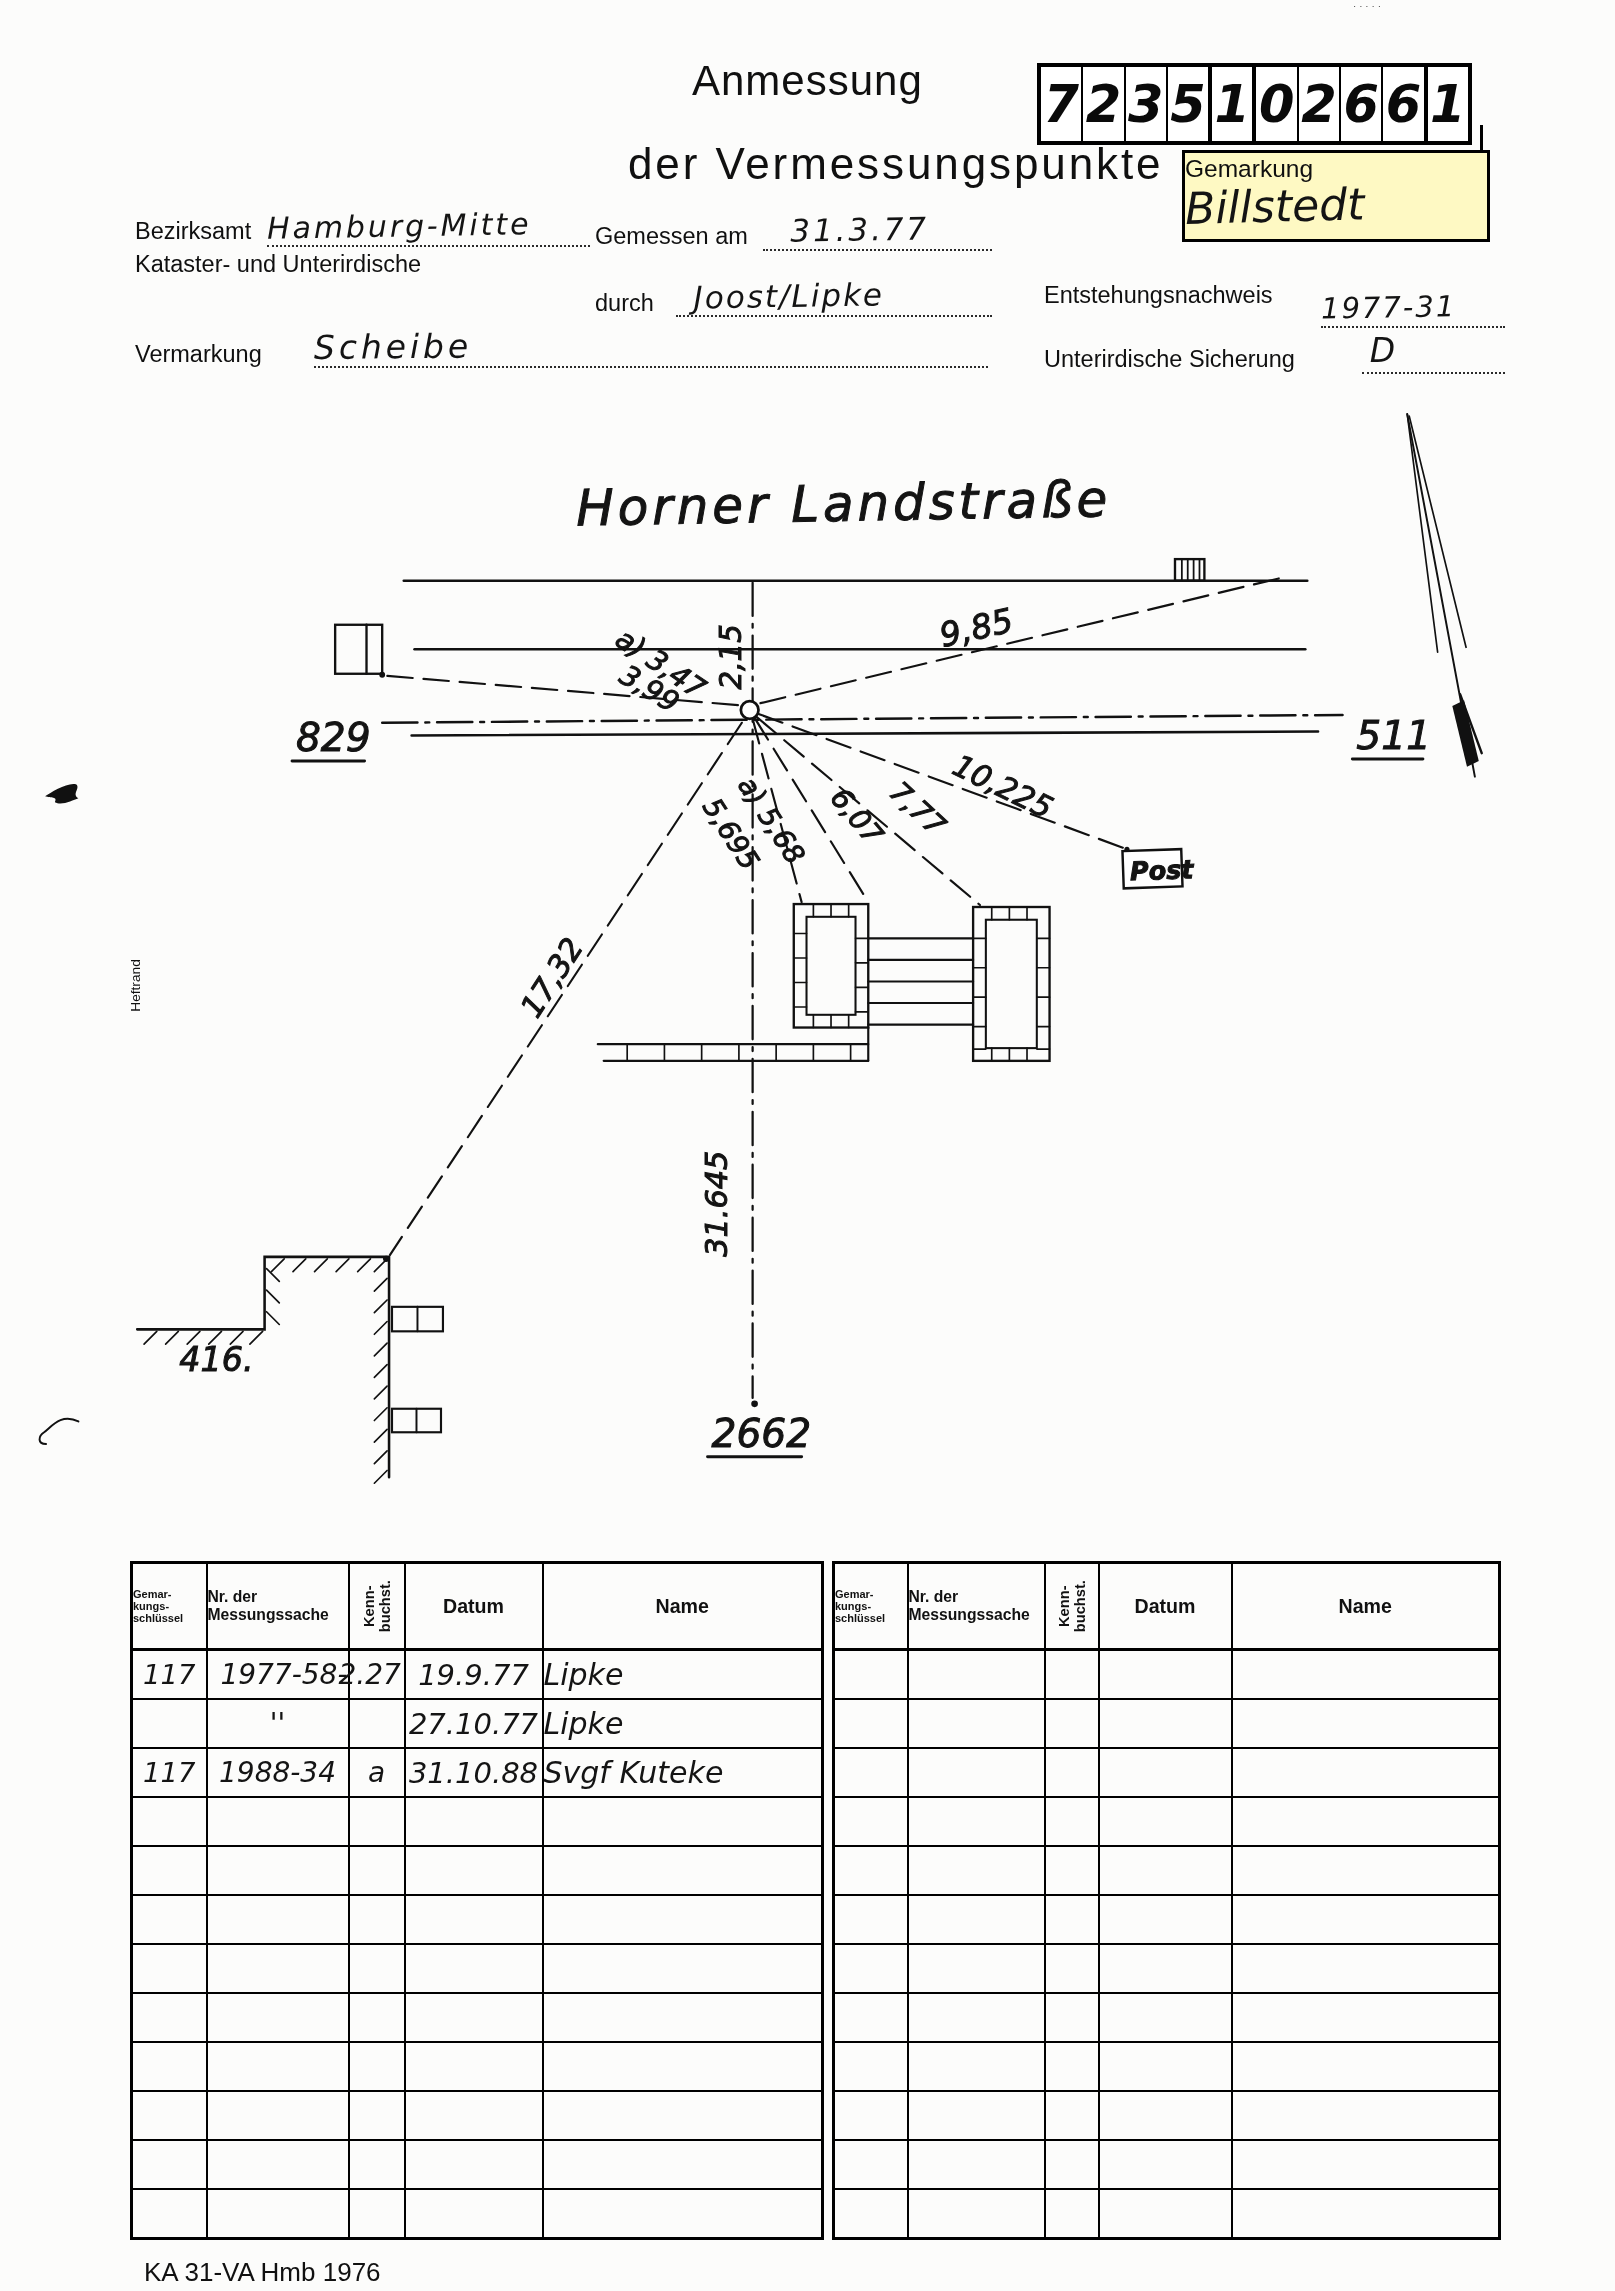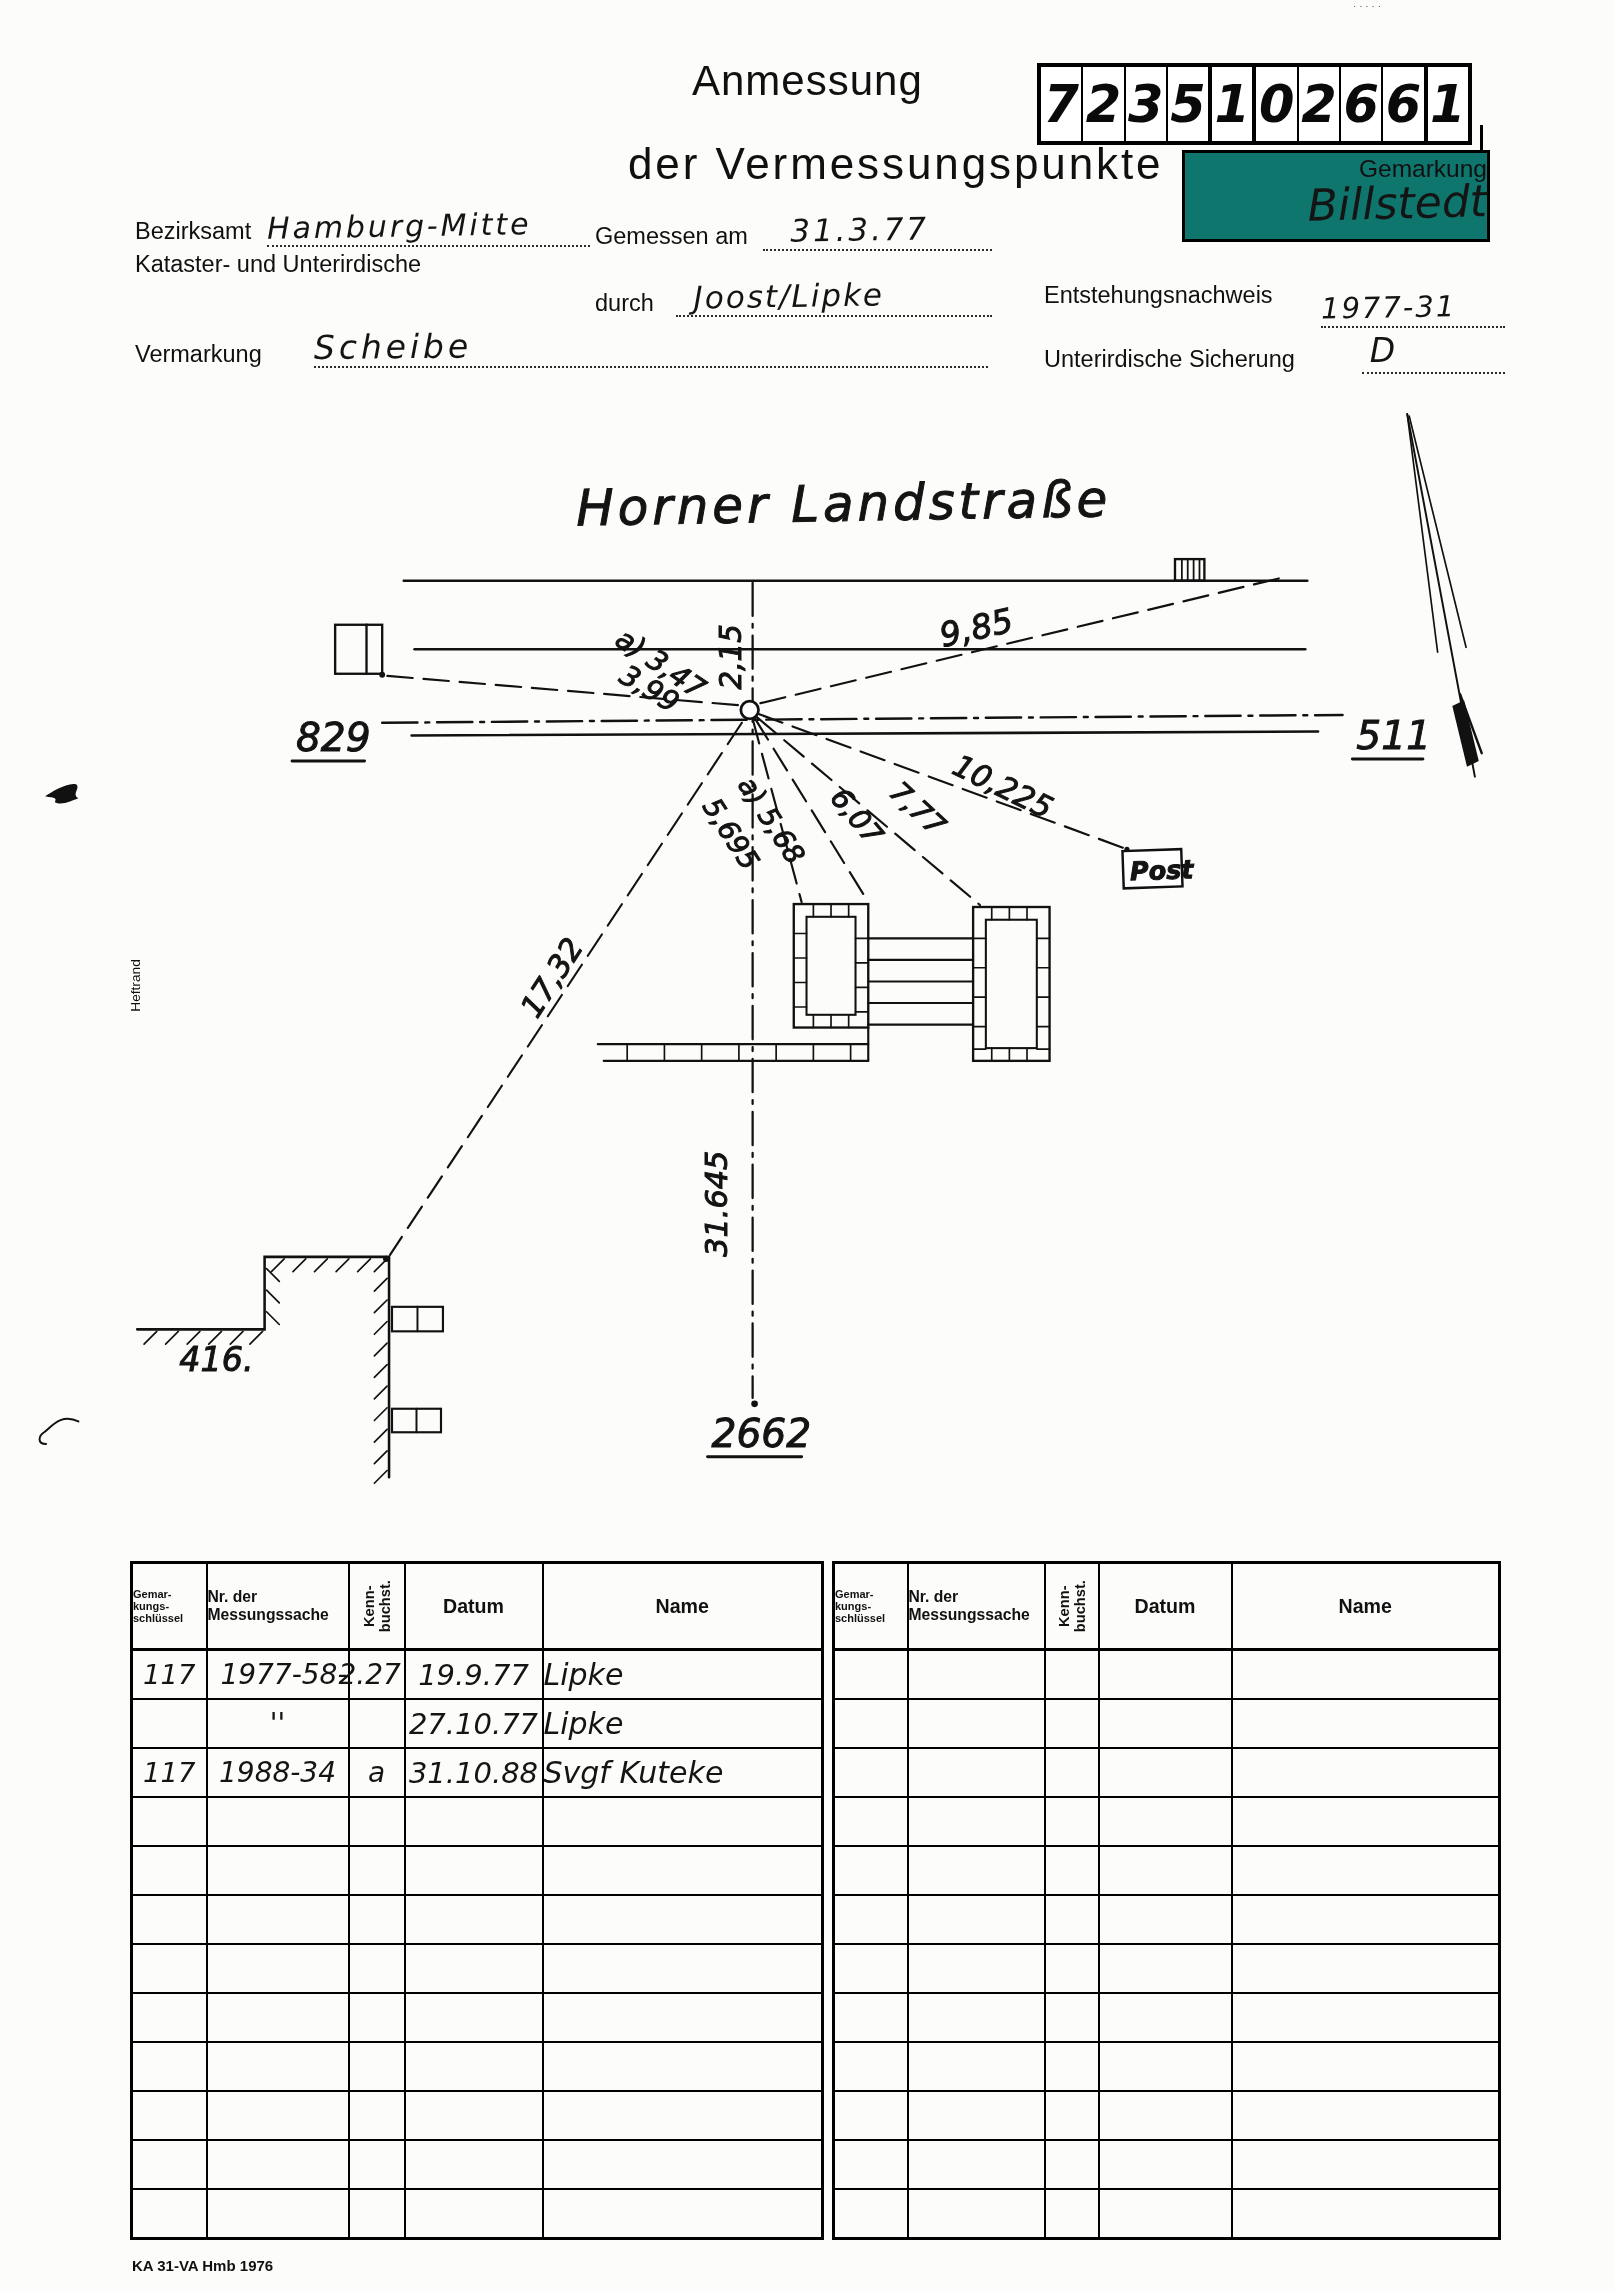--- a/index.html
+++ b/index.html
@@ -16,21 +16,21 @@
   
   .dotline{border-bottom:2px dotted #2a2a2a;}
   .fieldval{position:absolute;bottom:2px;left:0;width:100%;white-space:nowrap;}
   
   #docnum{display:flex;border:4.9px solid #000;background:#fff;}
   .digit-cell{flex:1;border-left:2px solid #000;display:flex;align-items:center;justify-content:center;
       font-family:"DejaVu Sans",sans-serif;font-weight:bold;font-style:italic;font-size:51px;color:#0a0a0a;}
   .digit-cell:first-child{border-left:none;}
   .digit-cell.thick{border-left:4.9px solid #000;}
   
-  #gembox{border:3.9px solid #000;background:#0f766e;text-align:right;}
+  #gembox{border:3.9px solid #000;background:#fef9c3;text-align:left;}
   
   table.log{border-collapse:collapse;table-layout:fixed;background:transparent;}
   table.log th,table.log td{border:2px solid #000;padding:0;overflow:visible;white-space:nowrap;}
   table.log{border:3.9px solid #000;}
   table.log thead th{border-bottom:3.9px solid #000;height:84px;vertical-align:middle;}
   table.log td{height:47px;}
   .th-small{font-size:11px;font-weight:bold;text-align:left;padding:2px 2.9px;line-height:1.12;}
   .th-small span{display:block;}
   .th-mid{font-size:19.6px;font-weight:bold;text-align:center;}
   .rot{display:flex;flex-direction:column;align-items:center;justify-content:center;
@@ -519,15 +519,15 @@
         <tr>
           <td class="c1 hwcell"></td>
           <td class="c2 hwcell"></td>
           <td class="c3 hwcell"></td>
           <td class="c4 hwcell"></td>
           <td class="c5 hwcell"></td>
         </tr>
       </tbody>
   </table>
 
-  <div class="abs print" style="left:132px;top:2257px;font-size:15px;font-weight:700;">KA 31-VA Hmb 1976</div>
+  <div class="abs print" style="left:144px;top:2257px;font-size:26px;font-weight:400;">KA 31-VA Hmb 1976</div>
 </div>
 
 
 </body></html>

